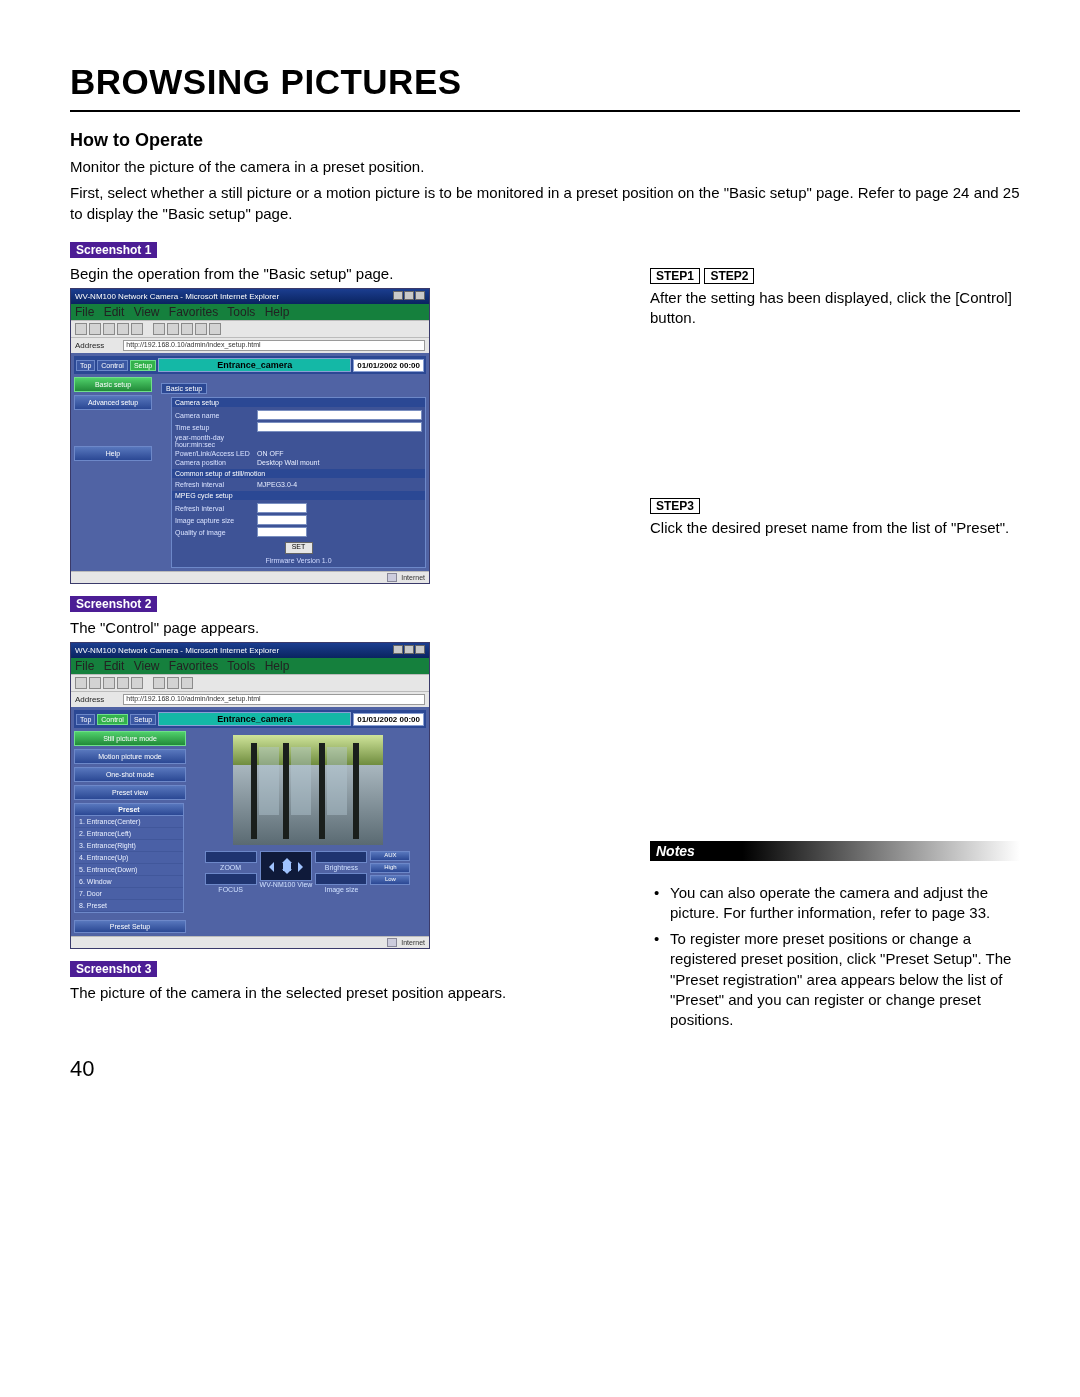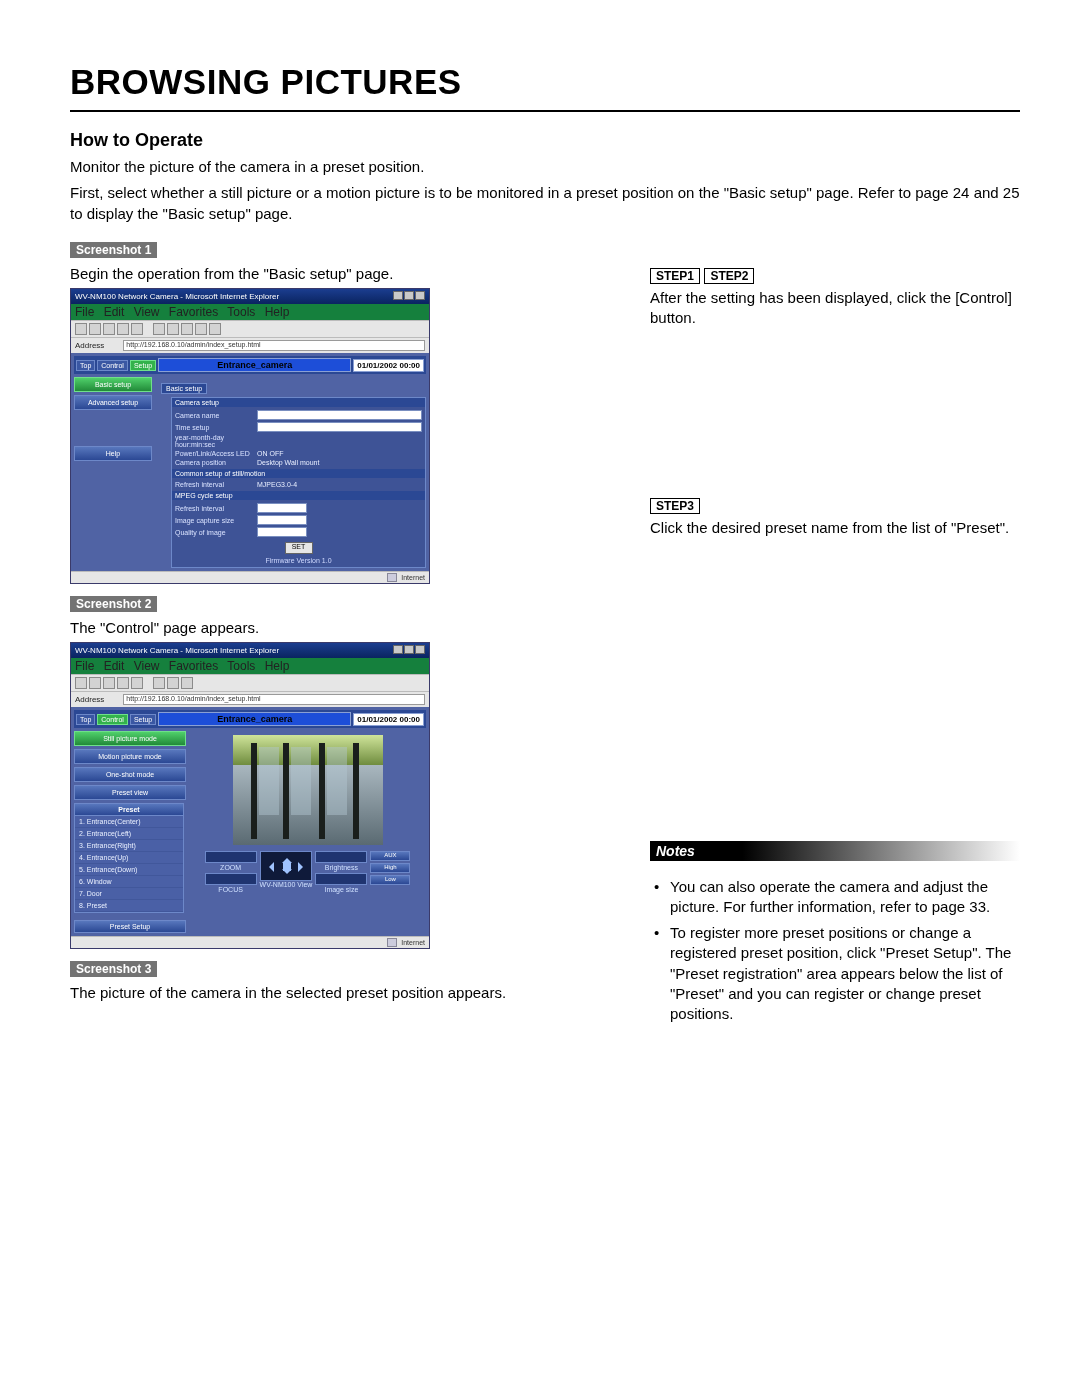--- a/index.html
+++ b/index.html
@@ -2,28 +2,28 @@
 <html><head>
 <meta charset="utf-8">
 <style>
   * { box-sizing: border-box; margin: 0; padding: 0; }
   html, body { width: 1080px; background: #fff; font-family: Arial, Helvetica, sans-serif; color: #000; }
   .page { padding: 50px 60px 30px 70px; }
   .chapter-title { font-size: 35px; font-weight: 900; letter-spacing: 0.5px; margin: 12px 0 8px 0; }
   .hr { border: 0; border-top: 2px solid #000; margin: 4px 0 18px 0; }
   .section-title { font-size: 18px; font-weight: 700; margin: 6px 0 6px 0; }
   .body-text { font-size: 15px; line-height: 1.35; margin-bottom: 6px; }
-  .tag { display: inline-block; background: #737373; color: #fff; font-size: 12px; font-weight: 700; padding: 1px 6px; margin-top: 12px; }
+  .tag { display: inline-block; background: #4c1d95; color: #fff; font-size: 12px; font-weight: 700; padding: 1px 6px; margin-top: 12px; }
   .caption { font-size: 15px; margin: 6px 0 4px 0; line-height: 1.35; max-width: 560px; }
   .two-col { display: flex; gap: 20px; }
   .left { width: 560px; }
   .right { flex: 1; padding-top: 30px; }
   .step-label { display: inline-block; border: 1px solid #000; font-size: 12px; font-weight: 700; padding: 0 5px; margin-top: 8px; }
   .step-text { font-size: 15px; line-height: 1.35; margin: 4px 0 12px 0; }
-  .notes-bar { position: relative; height: 20px; margin-top: 20px; margin-bottom: 16px;
+  .notes-bar { position: relative; height: 20px; margin-top: 20px; margin-bottom: 22px;
                background: linear-gradient(90deg, #000 0%, #000 25%, #fff 100%); color: #fff; }
   .notes-bar span { font-size: 14px; font-style: italic; font-weight: 700; padding-left: 6px; line-height: 20px; }
   .notes-list { font-size: 15px; line-height: 1.35; padding-left: 16px; }
   .notes-list li { margin-bottom: 6px; list-style: none; position: relative; padding-left: 4px; }
   .notes-list li::before { content: "•"; position: absolute; left: -12px; }
   .page-num { font-size: 22px; margin-top: 20px; }
 
   
   .shot { width: 360px; border: 1px solid #3a3a6a; background: #5063a4; font-family: Tahoma, Arial, sans-serif; }
   .shot .titlebar { background: linear-gradient(#1b3d8f,#0a2460); color: #fff; font-size: 8px; padding: 2px 4px; display: flex; justify-content: space-between; align-items: center; }
@@ -31,21 +31,21 @@
   .shot .menubar { background: #15803d; font-size: 12px; color: #222; padding: 1px 4px; }
   .shot .menubar span { margin-right: 6px; }
   .shot .toolbar { background: #e6e6e6; padding: 2px 4px; display: flex; gap: 2px; border-top: 1px solid #bbb; }
   .shot .tbtn { width: 12px; height: 12px; background: #d3d3d3; border: 1px solid #8a8a8a; }
   .shot .addrbar { background: #e6e6e6; font-size: 8px; color: #222; padding: 2px 4px; display: flex; align-items: center; gap: 19px; border-top: 1px solid #bbb; }
   .shot .addrinput { flex: 1; height: 11px; background: #fff; border: 1px solid #9a9a9a; font-size: 7px; padding: 0 2px; color: #333; overflow: hidden; white-space: nowrap; }
   .shot .content { padding: 3px; }
   .shot .topband { background: #2b4894; display: flex; align-items: center; gap: 2px; padding: 2px; }
   .shot .chip { font-size: 7px; color: #fff; background: #3a57a3; border: 1px solid #6d88c9; padding: 1px 3px; }
   .shot .chip.g { background: #33b24c; border-color: #6fe08a; }
-  .shot .titlechip { flex: 1; background: #1d4ed8; color: #000; font-weight: 700; font-size: 9px; text-align: center; padding: 1px 12px; border: 1px solid #8aa0d4; }
+  .shot .titlechip { flex: 1; background: #14b8a6; color: #000; font-weight: 700; font-size: 9px; text-align: center; padding: 1px 12px; border: 1px solid #8aa0d4; }
   .shot .datechip { background: #fff; color: #000; font-weight: 700; font-size: 8px; padding: 1px 3px; border: 1px solid #8aa0d4; }
   .shot .main { display: flex; gap: 3px; margin-top: 3px; }
   .shot .side { width: 78px; display: flex; flex-direction: column; gap: 3px; }
   .shot .sidebtn { font-size: 7px; color: #fff; text-align: center; padding: 3px 1px;
                    border: 1px solid #6d88c9; background: linear-gradient(#5877bd,#2b4894); }
   .shot .sidebtn.g { background: linear-gradient(#4fd06a,#228a39); border-color: #6fe08a; }
   .shot .panel { flex: 1; min-height: 140px; background: #5063a4; }
   .shot .panel .phead { display: inline-block; font-size: 7px; color: #fff; background: #2b4894; padding: 1px 4px; margin: 2px 0 3px 6px; border: 1px solid #6d88c9; }
   .shot .form { background: #3e5396; border: 1px solid #6d88c9; margin-left: 16px; padding: 3px; font-size: 7px; color: #fff; }
   .shot .frow { display: flex; align-items: center; padding: 1px 0; gap: 4px; }
@@ -331,13 +331,14 @@
       <div style="height:270px"></div>
 
       <div class="notes-bar"><span>Notes</span></div>
       <ul class="notes-list">
         <li>You can also operate the camera and adjust the picture. For further information, refer to page 33.</li>
         <li>To register more preset positions or change a registered preset position, click "Preset Setup". The "Preset registration" area appears below the list of "Preset" and you can register or change preset positions.</li>
       </ul>
     </div>
   </div>
 
+  <div class="page-num">40</div>
 </div>
 
 </body></html>

